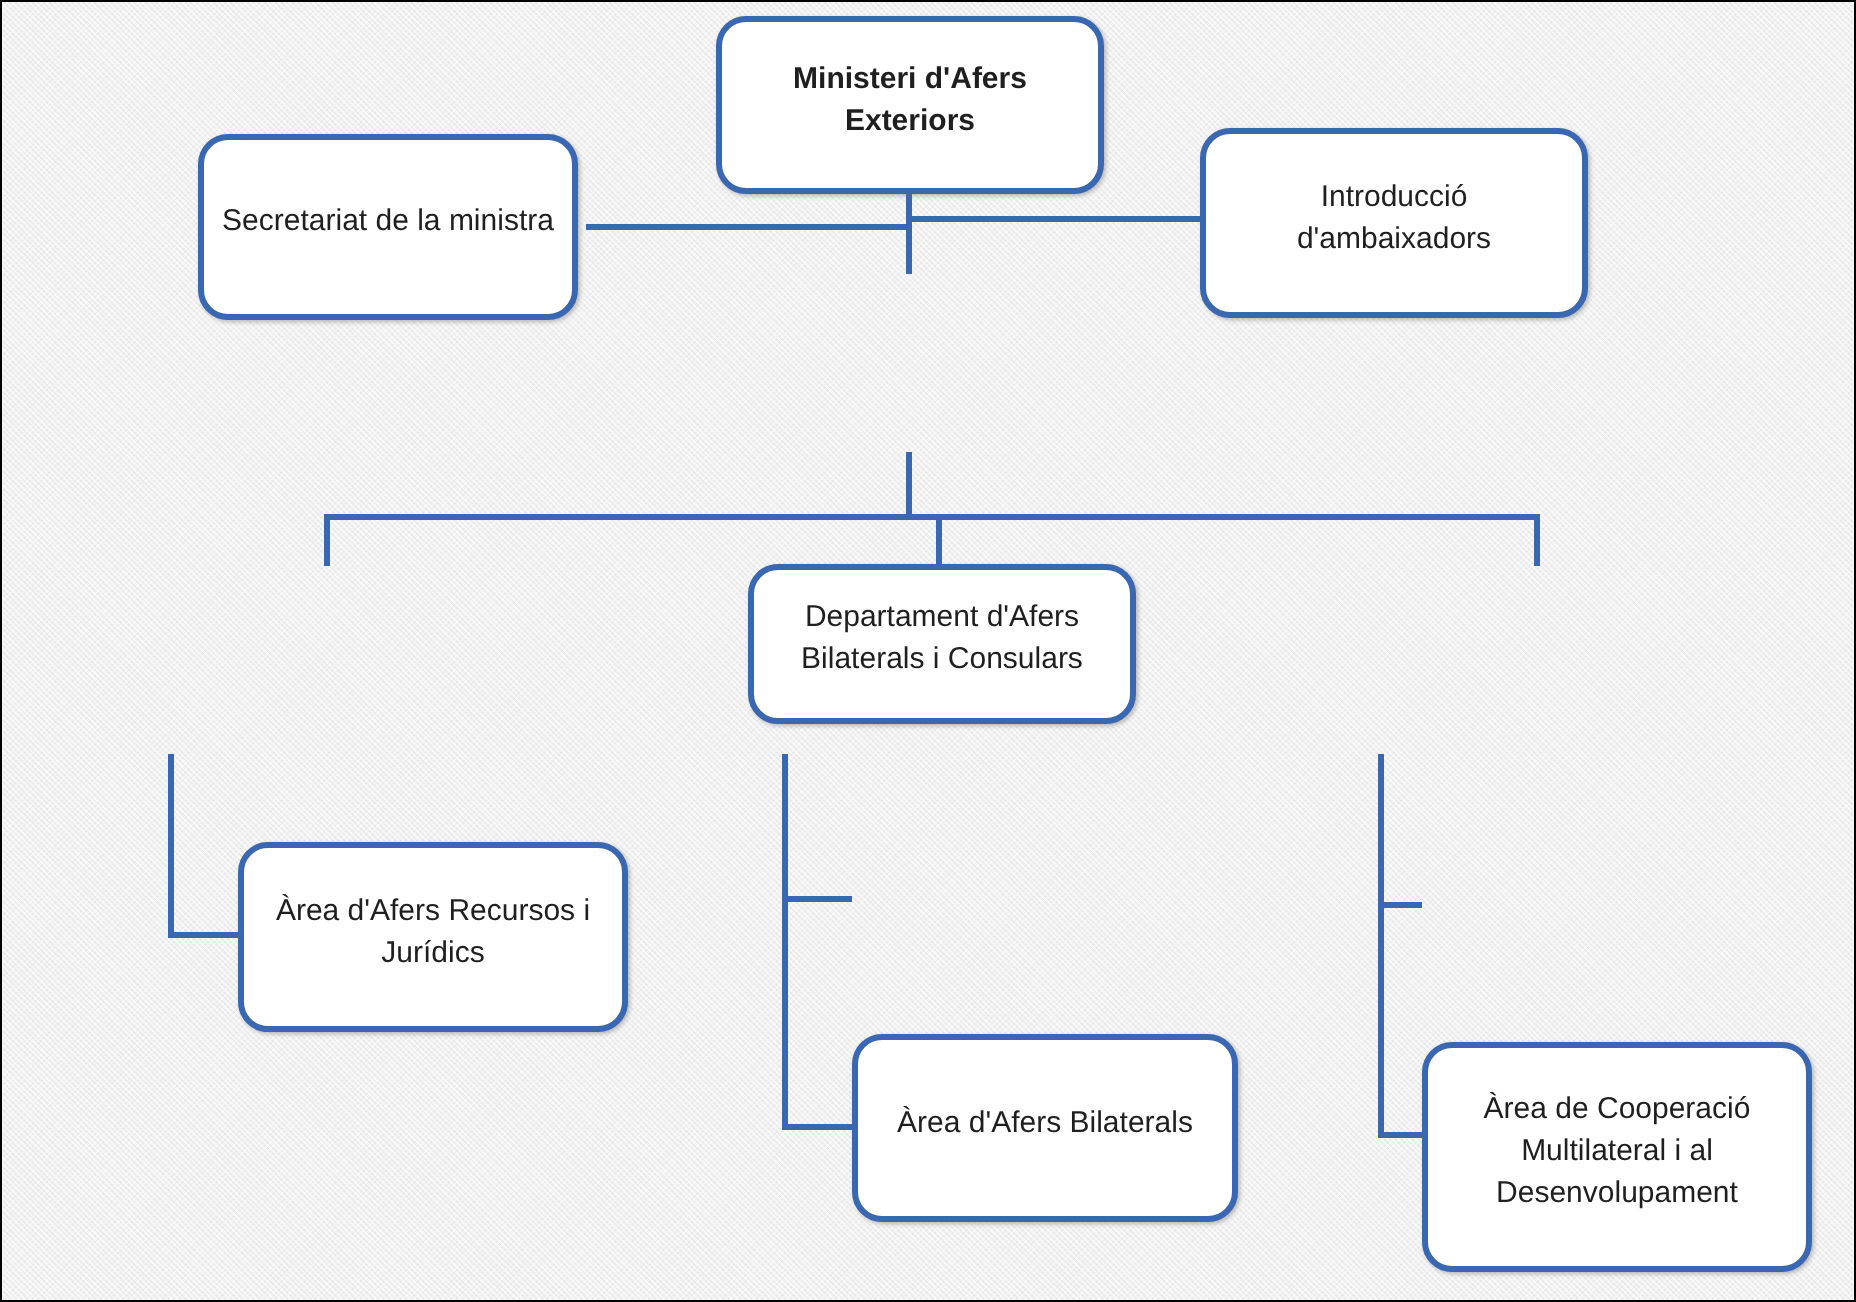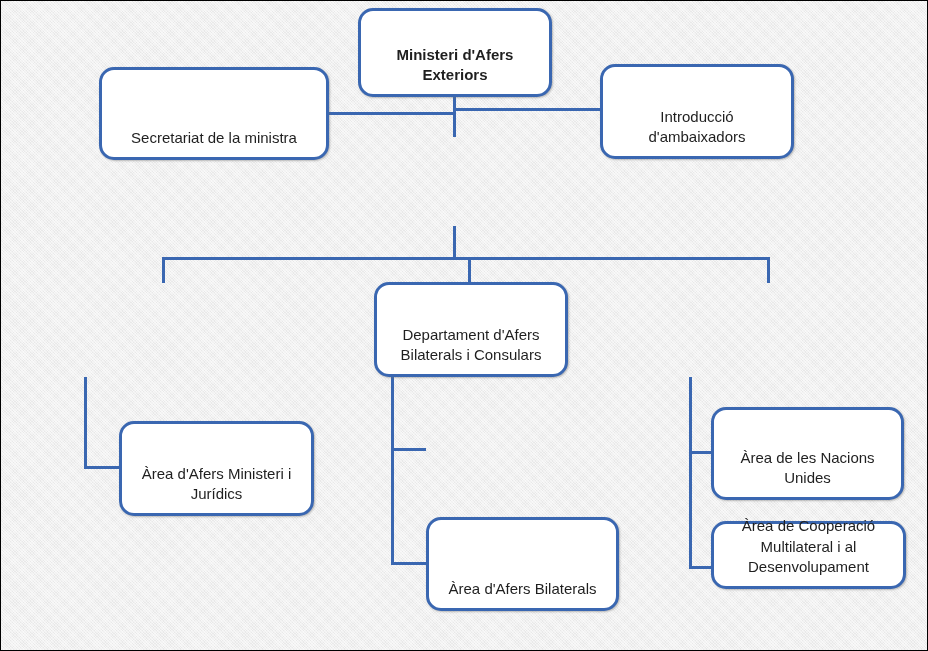--- a/index.html
+++ b/index.html
@@ -22,21 +22,21 @@
       repeating-linear-gradient(-45deg, rgba(226,226,226,.55) 0 1px, transparent 1px 2px);
     overflow:hidden;
   }
   .node{
     position:absolute;
     box-sizing:border-box;
     background:var(--box-fill);
     border:3px solid var(--box-border);
     border-radius:15px;
     display:flex;
-    align-items:flex-end;
+    align-items:center;
     justify-content:center;
     text-align:center;
     padding:4px 9px 8px 9px;
     color:var(--text);
     font-size:15px;
     line-height:1.38;
     box-shadow:1px 1px 2px rgba(110,110,110,.45);
   }
   .node.bold{font-weight:bold;}
   .line{
@@ -66,45 +66,42 @@
   <div class="line" style="left:390px;top:561px;width:35px;height:3px"></div>
 
   <div class="line" style="left:688px;top:376px;width:3px;height:192px"></div>
   <div class="line" style="left:688px;top:450px;width:22px;height:3px"></div>
   <div class="line" style="left:688px;top:565px;width:22px;height:3px"></div>
 
   <div class="node bold" style="left:357px;top:7px;width:194px;height:89px">
     <span>Ministeri d'Afers Exteriors</span>
   </div>
 
-  <div class="node" style="left:98px;top:66px;width:230px;height:93px">
+  <div class="node" style="left:98px;top:66px;width:190px;height:93px">
     <span>Secretariat de la ministra</span>
   </div>
 
   <div class="node" style="left:599px;top:63px;width:194px;height:95px">
     <span>Introducció d'ambaixadors</span>
   </div>
 
 
 
-  <div class="node" style="left:373px;top:281px;width:194px;height:95px">
+  <div class="node" style="left:373px;top:281px;width:194px;height:80px">
     <span>Departament d'Afers Bilaterals i Consulars</span>
   </div>
 
 
   <div class="node" style="left:118px;top:420px;width:195px;height:95px">
-    <span>Àrea d'Afers Ministeri i Jurídics</span>
+    <span>Àrea d'Afers Recursos i Jurídics</span>
   </div>
 
 
   <div class="node" style="left:425px;top:516px;width:193px;height:94px">
     <span>Àrea d'Afers Bilaterals</span>
   </div>
 
-  <div class="node" style="left:710px;top:406px;width:193px;height:93px">
-    <span>Àrea de les Nacions Unides</span>
-  </div>
 
-  <div class="node" style="left:710px;top:520px;width:195px;height:68px">
+  <div class="node" style="left:710px;top:520px;width:195px;height:115px">
     <span>Àrea de Cooperació Multilateral i al Desenvolupament</span>
   </div>
 
 </div>
 
 </body></html>

